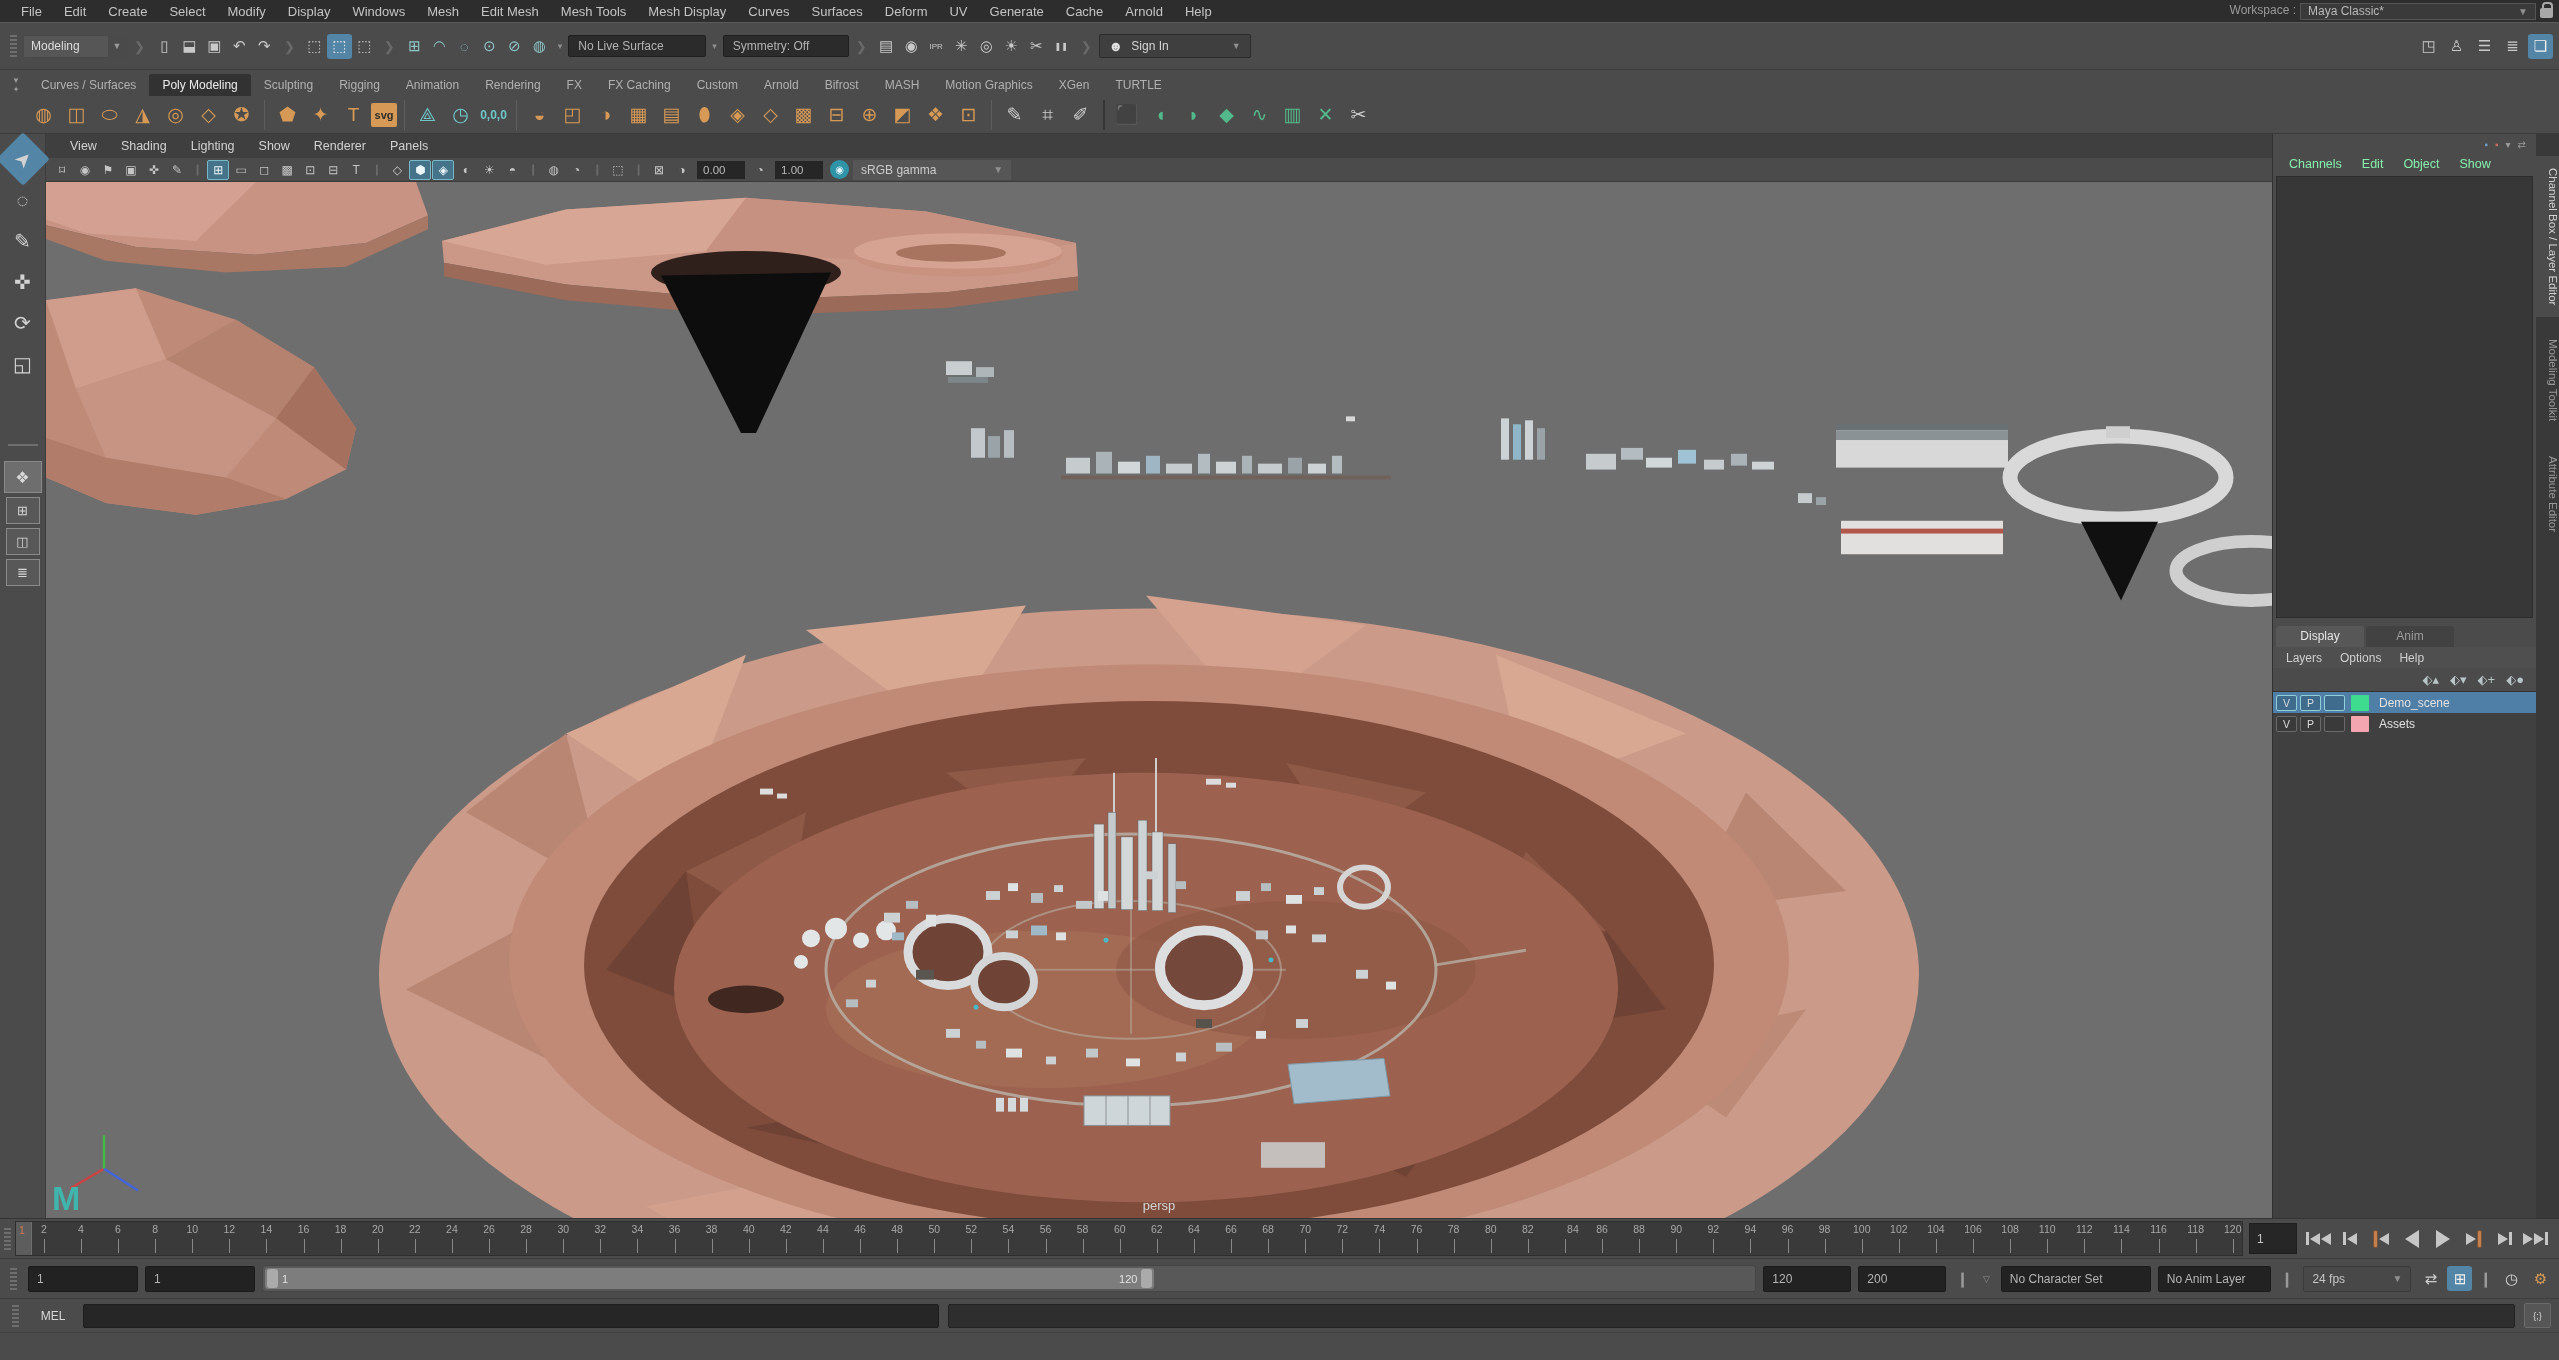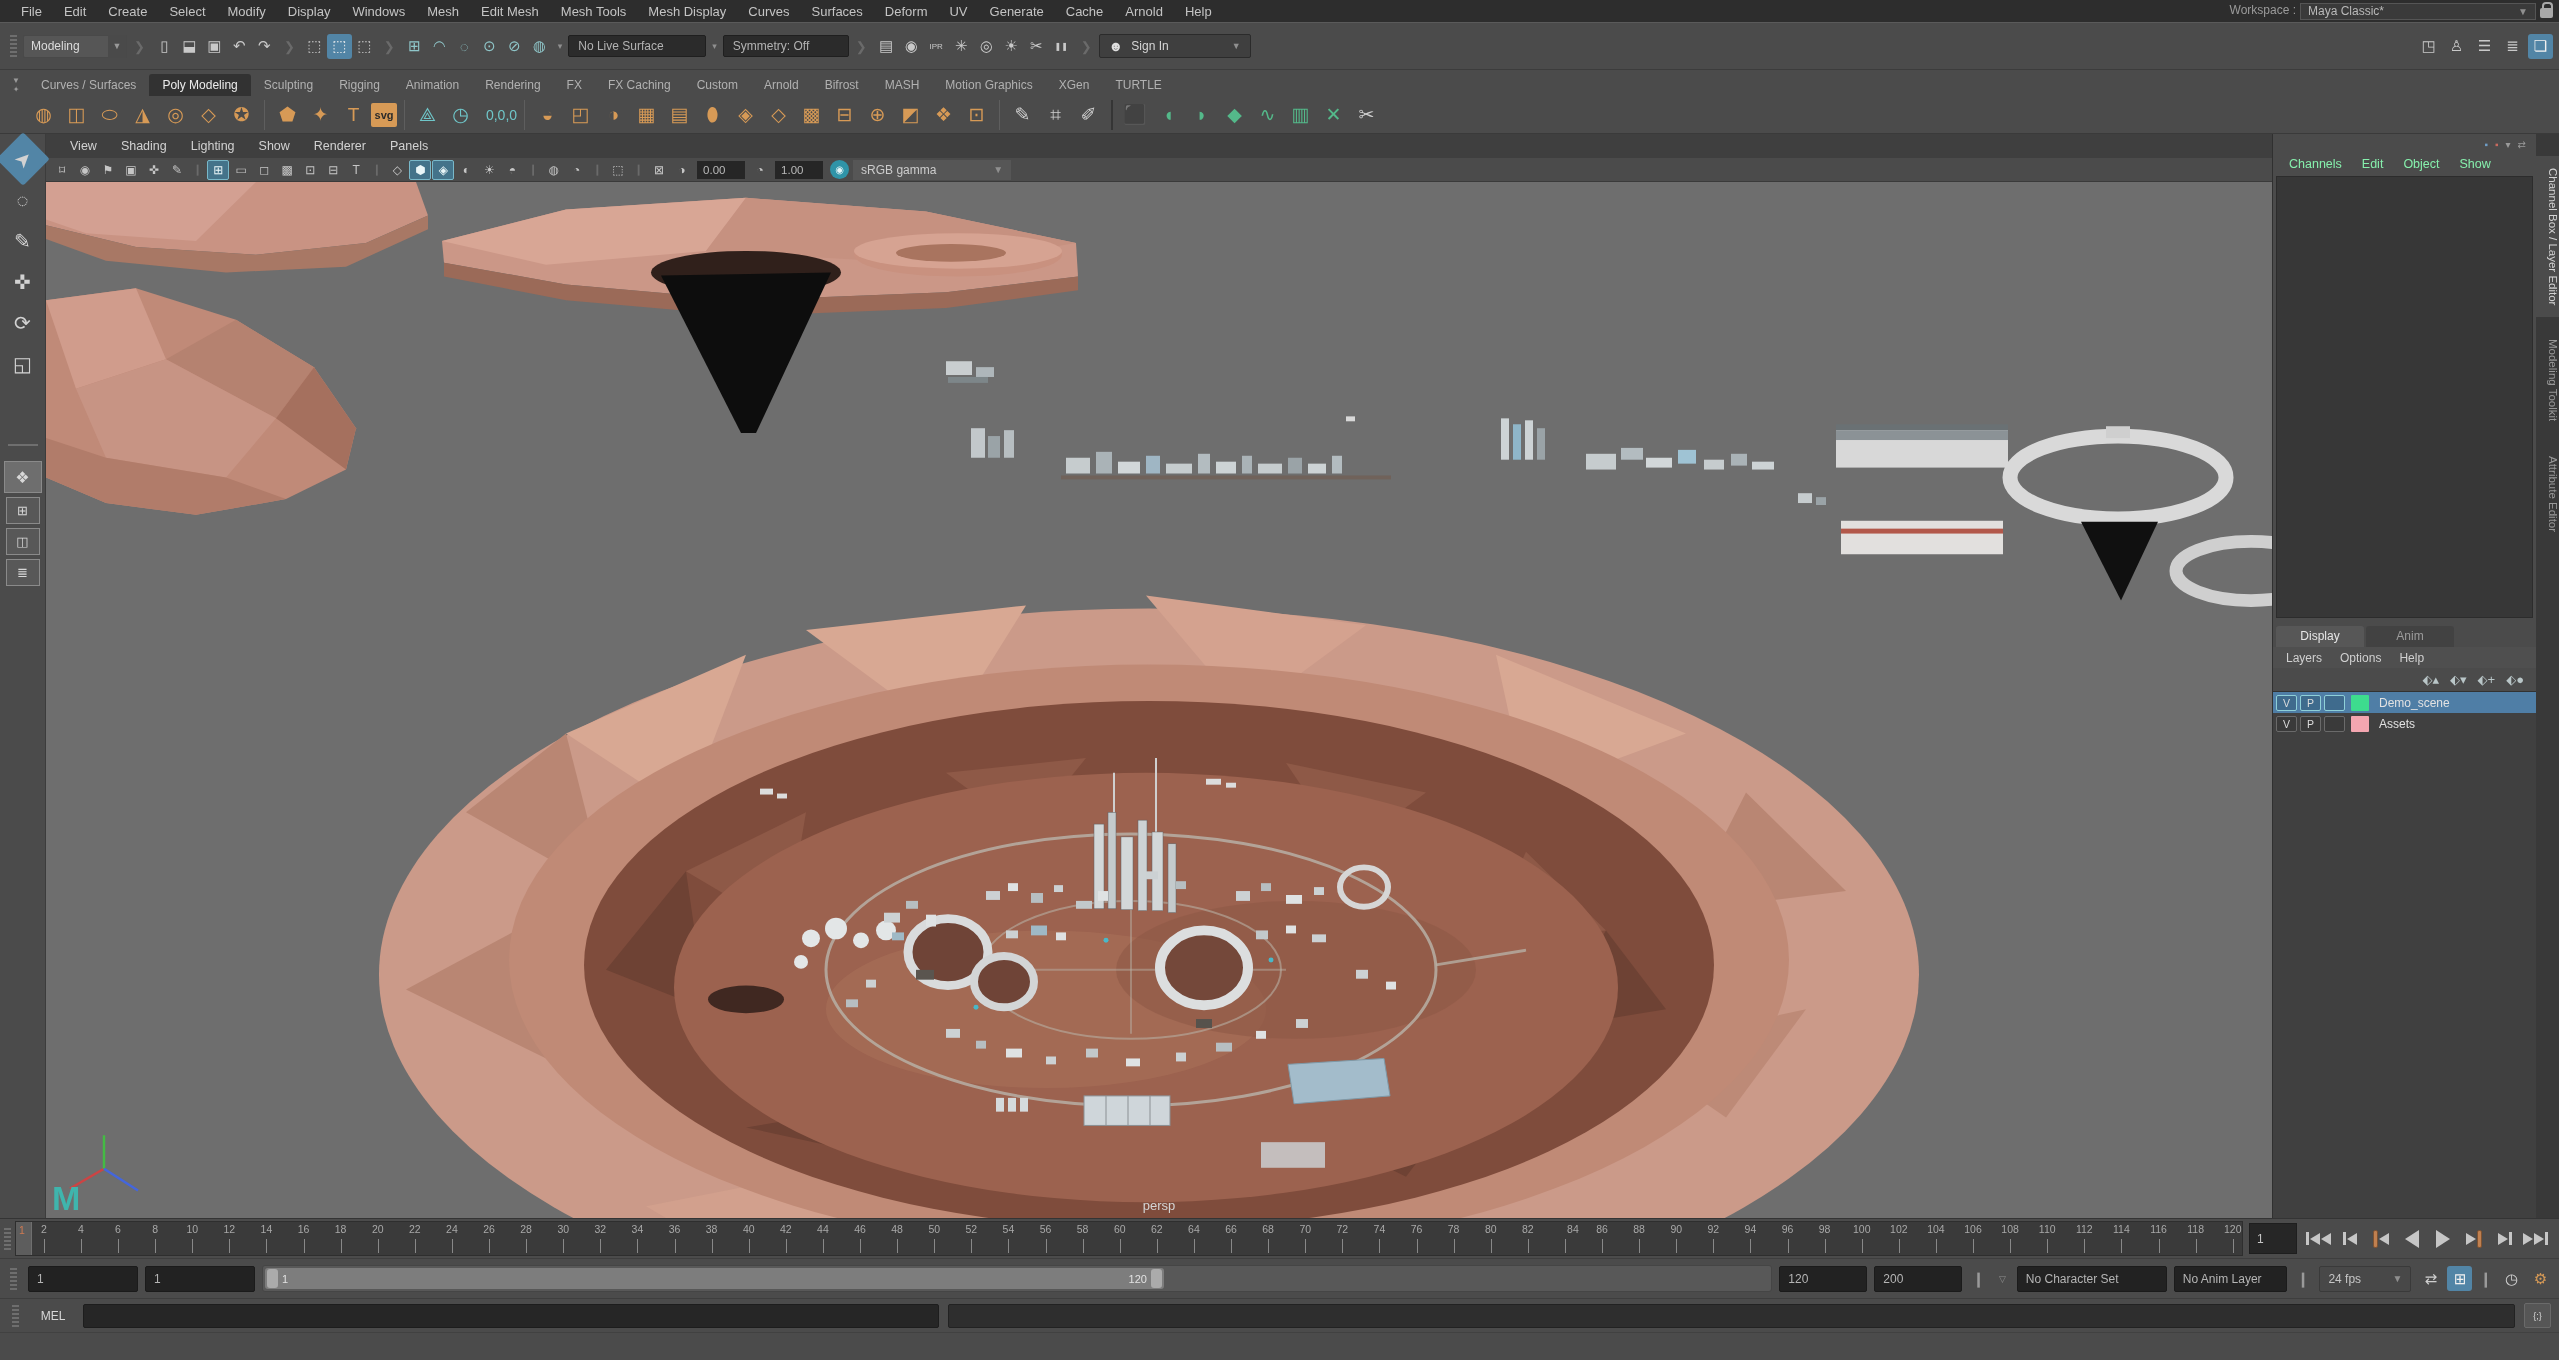--- a/index.html
+++ b/index.html
@@ -37,21 +37,21 @@
   .shelftabs { height:26px; background:#4b4b4b; display:flex; align-items:flex-end; padding-left:4px; flex-shrink:0; }
   .shelf-left-btns { width:24px; display:flex; flex-direction:column; align-items:center; color:#9a9a9a; font-size:8px; line-height:9px; padding-bottom:2px; }
   .shelftab { padding:4px 13px 4px; font-size:12px; color:#b1b1b1; white-space:nowrap; }
   .shelftab.active { background:#323232; color:#ececec; border-radius:3px 3px 0 0; }
   .shelf { height:38px; background:#4b4b4b; display:flex; align-items:center; gap:2px; padding:0 6px 0 28px; border-bottom:1px solid #3a3a3a; flex-shrink:0; }
   .shelf-icon { width:31px; height:32px; display:flex; align-items:center; justify-content:center; font-size:19px; flex-shrink:0; }
   .shelf-icon.o { color:#d79a56; }
   .shelf-icon.g { color:#54b98a; }
   .shelf-icon.w { color:#cfcfcf; }
   .shelf-icon.t { color:#6fc6c9; }
-  .shelf-icon.txt { font-size:14px; font-weight:normal; letter-spacing:0;margin-left:8px; }
+  .shelf-icon.txt { font-size:12px; font-weight:bold; letter-spacing:0; }
   .shelf-icon.badge { background:#d79a56; color:#2b2b2b; width:26px; height:24px; border-radius:2px; font-size:11px; font-weight:bold; }
   .shelf-sep { width:1px; height:30px; background:#5e5e5e; margin:0 5px; flex-shrink:0; }
   .shelf-sep.wide { background:#353535; width:2px; }
 
   
   .main { flex:1; display:flex; min-height:0; }
   .toolbox { width:46px; background:#4b4b4b; border-right:1px solid #3c3c3c; display:flex; flex-direction:column; align-items:center; padding-top:6px; gap:3px; flex-shrink:0; }
   .tool { width:38px; height:38px; display:flex; align-items:center; justify-content:center; font-size:20px; color:#d2d2d2; border-radius:3px; }
   .tool.active { background:#5285a6; }
   .tool-sep { width:30px; height:2px; background:#6f6f6f; margin:58px 0 12px; }
@@ -112,21 +112,21 @@
   .p-ltri { width:0; height:0; border-top:6px solid transparent; border-bottom:6px solid transparent; border-right:10px solid #c6c6c6; }
   .p-rtri { width:0; height:0; border-top:6px solid transparent; border-bottom:6px solid transparent; border-left:10px solid #c6c6c6; }
   .p-ltri-big { width:0; height:0; border-top:9px solid transparent; border-bottom:9px solid transparent; border-right:14px solid #c6c6c6; }
   .p-rtri-big { width:0; height:0; border-top:9px solid transparent; border-bottom:9px solid transparent; border-left:14px solid #c6c6c6; }
   .p-bar { width:3px; height:13px; background:#c6c6c6; }
   .p-abar { width:5px; height:18px; background:#c08050; border:1px solid #7d5232; border-radius:2px; }
 
   
   .range-row { height:40px; display:flex; align-items:center; background:#4b4b4b; gap:7px; padding:0 6px; border-top:1px solid #3e3e3e; flex-shrink:0; }
   .rr-field { height:26px; background:#222222; border:1px solid #1b1b1b; color:#b5b5b5; display:flex; align-items:center; padding:0 8px; font-size:12px; border-radius:2px; }
-  .w110 { width:110px; } .w88 { width:88px; } .w150 { width:150px; } .w130 { width:113px; } .w108 { width:92px; }
+  .w110 { width:110px; } .w88 { width:88px; } .w150 { width:150px; } .w130 { width:113px; } .w108 { width:108px; }
   .range-slider { flex:1; height:27px; background:#585858; border:1px solid #454545; border-radius:3px; position:relative; }
   .range-inner { position:absolute; left:2px; top:2px; bottom:2px; width:59.6%; background:#7d7d7d; border-radius:3px; display:flex; align-items:center; justify-content:space-between; padding:0 2px; }
   .range-handle { width:11px; height:19px; background:#ababab; border-radius:3px; }
   .range-lbl { font-size:11px; color:#e2e2e2; padding:0 4px; }
   .rr-dd { height:26px; background:#484848; border:1px solid #3a3a3a; color:#c6c6c6; display:flex; align-items:center; justify-content:space-between; padding:0 8px; font-size:12px; border-radius:2px; }
   .rr-sep { color:#9a9a9a; font-size:15px; padding:0 3px; }
   .rr-icon { width:25px; height:25px; display:flex; align-items:center; justify-content:center; font-size:15px; color:#cfcfcf; border-radius:3px; }
   .rr-icon.active { background:#5285a6; color:#f0f0f0; }
   .rr-icon.orange { color:#d79a56; }
 

